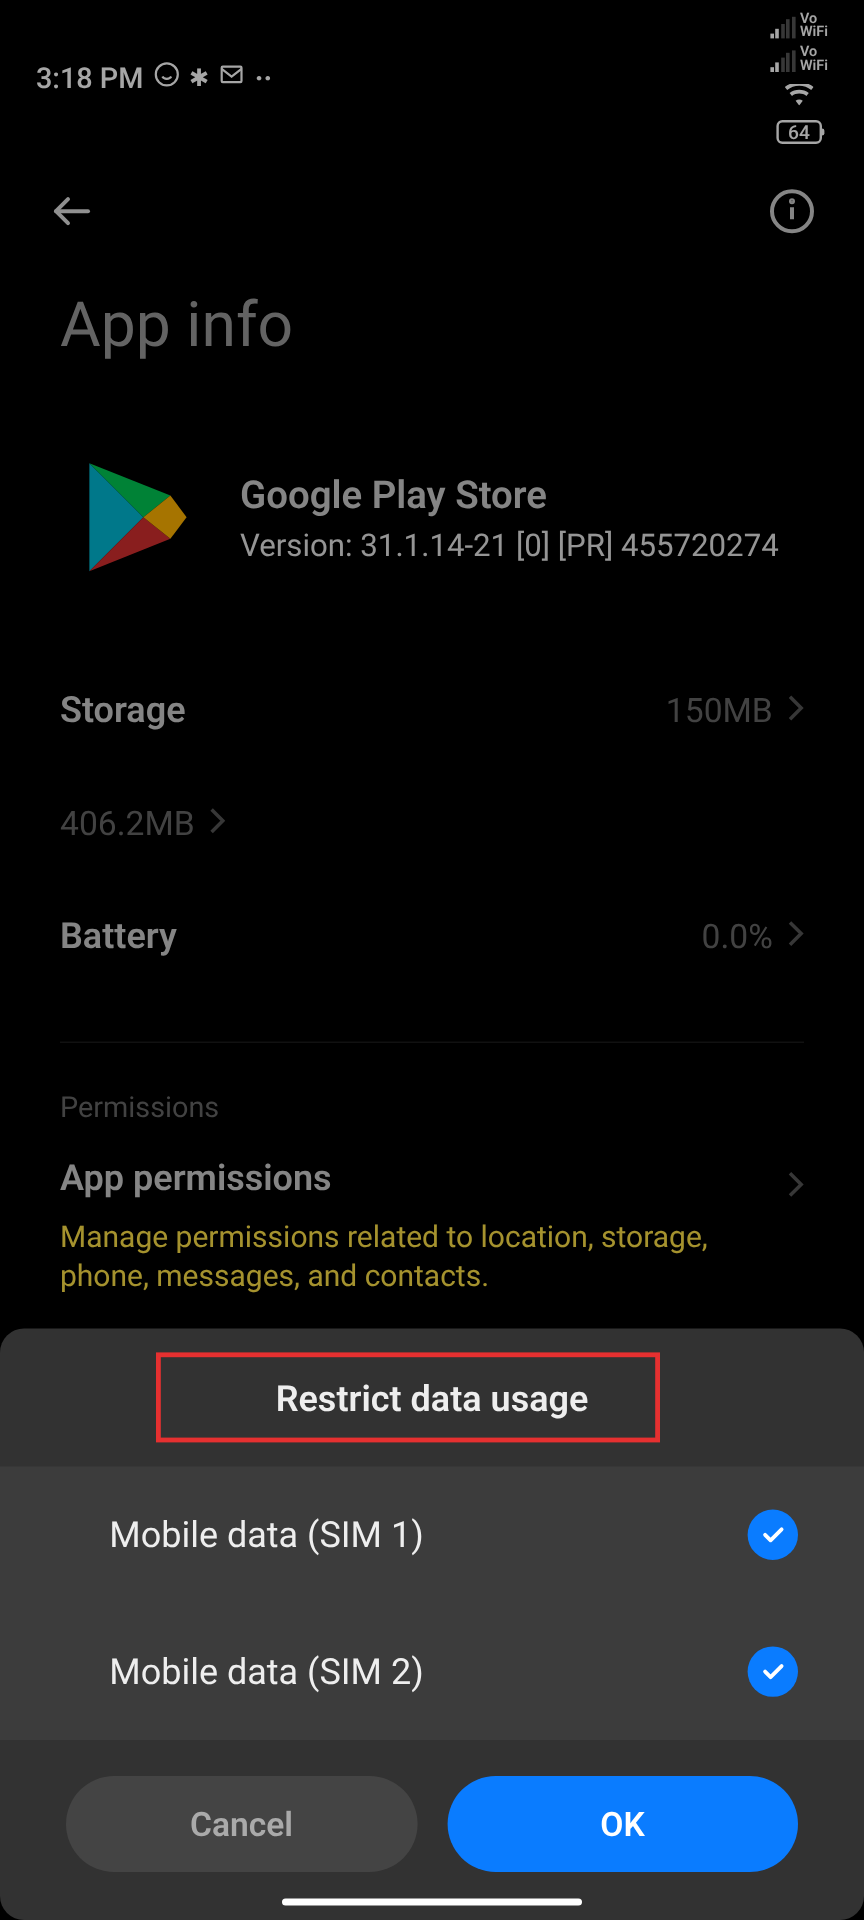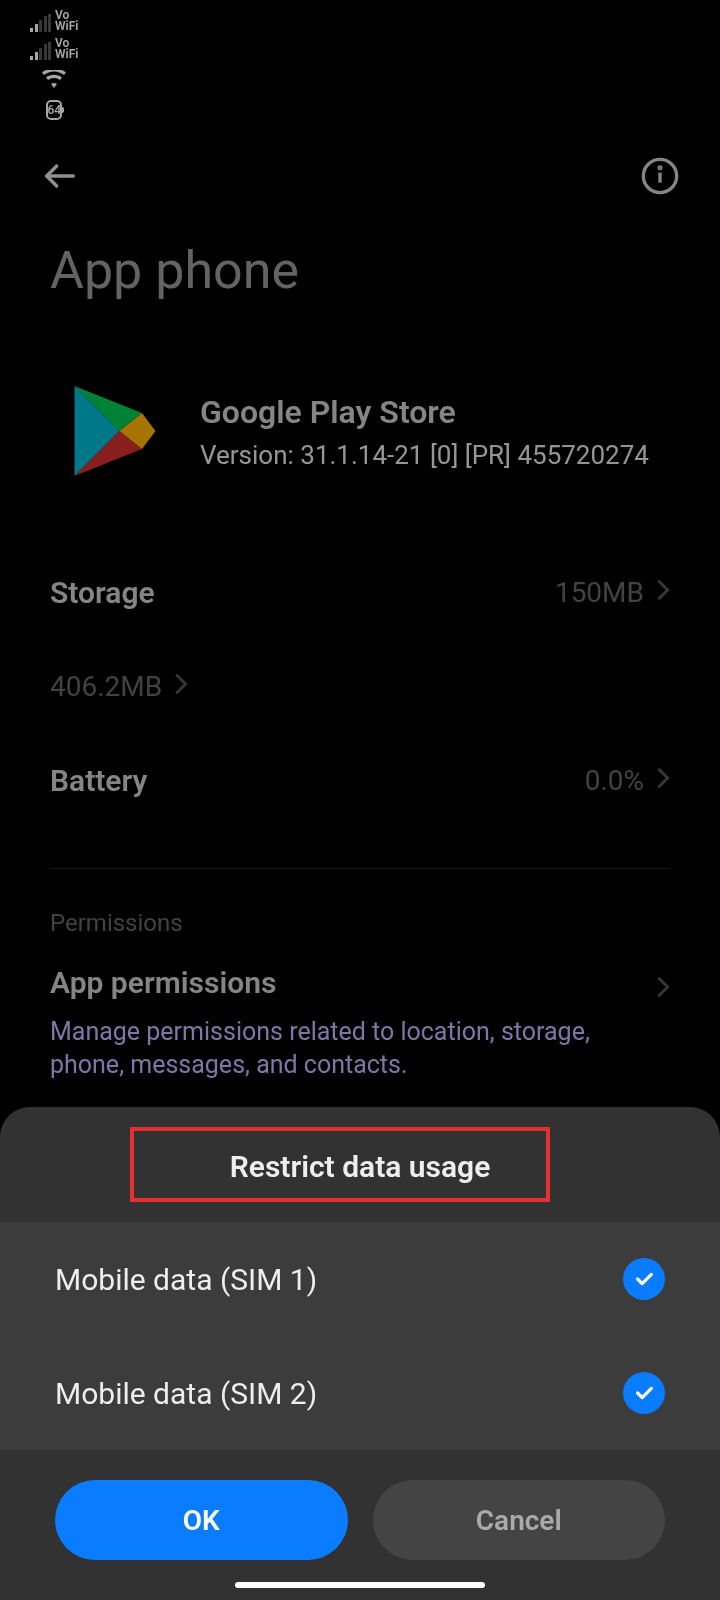--- a/index.html
+++ b/index.html
@@ -41,23 +41,23 @@
       gap: 4px;
     }
     .vowifi {
       font-size: 12px;
       line-height: 11px;
       font-weight: 600;
     }
     .battery {
       border: 2px solid #fff;
       border-radius: 5px;
-      width: 16px;
+      width: 38px;
       height: 20px;
-      font-size: 12px;
+      font-size: 16px;
       display: flex;
       align-items: center;
       justify-content: center;
       position: relative;
     }
     .battery::after {
       content: '';
       position: absolute;
       right: -4px;
       top: 5px;
@@ -145,21 +145,21 @@
       justify-content: space-between;
     }
     .perm-title {
       font-size: 30px;
       color: #ccc;
       font-weight: 600;
       margin-bottom: 6px;
     }
     .perm-desc {
       font-size: 25px;
-      color: #c4b5fd;
+      color: #fde047;
       line-height: 1.3;
       margin-top: 16px;
     }
     
     .dim {
       position: absolute;
       top: 0;
       left: 0;
       right: 0;
       bottom: 0;
@@ -169,20 +169,21 @@
     
     .dialog {
       position: absolute;
       bottom: 0;
       left: 0;
       right: 0;
       background: #323232;
       border-top-left-radius: 30px;
       border-top-right-radius: 30px;
       padding-bottom: 30px;
+      border-radius: 20px;
     }
     .dialog-title-wrap {
       text-align: center;
       padding: 42px 0 38px 0;
       position: relative;
     }
     .dialog-title {
       font-size: 30px;
       font-weight: 600;
       color: #eee;
@@ -197,20 +198,21 @@
       height: 75px;
     }
     .dialog-options {
       background: #3c3c3c;
     }
     .option-row {
       display: flex;
       justify-content: space-between;
       align-items: center;
       padding: 36px 55px;
+      margin-left: 36px;
     }
     .option-label {
       font-size: 30px;
       color: #eee;
     }
     .check-circle {
       width: 42px;
       height: 42px;
       background: #0a7cff;
       border-radius: 50%;
@@ -260,20 +262,37 @@
     .bars span {
       width: 3px;
       background: #fff;
     }
     .bars .dim-bar { background: #555; }
   </style>
 </head>
 <body>
 
 <div class="status-bar">
+  <div class="status-left">
+    <span>3:18 PM</span>
+    <span>
+      <svg width="22" height="22" viewBox="0 0 24 24" fill="none" stroke="#fff" stroke-width="2">
+          <circle cx="12" cy="12" r="10"></circle>
+          <path d="M8 14s1 2 4 2 4-2 4-2M9 9h.01M15 9h.01"></path>
+        </svg>
+    </span>
+    <span style="font-size:20px;">✱</span>
+    <span>
+      <svg width="22" height="22" viewBox="0 0 24 24" fill="none" stroke="#fff" stroke-width="2">
+          <rect x="3" y="5" width="18" height="14" rx="1"></rect>
+          <path d="M3 7l9 7 9-7"></path>
+        </svg>
+    </span>
+    <span style="font-weight:bold;">··</span>
+  </div>
   <div class="status-right">
     <div class="signal-group">
       <div class="bars">
           <span style="height:4px"></span>
           <span style="height:8px"></span>
           <span class="dim-bar" style="height:12px"></span>
           <span class="dim-bar" style="height:16px"></span>
           <span class="dim-bar" style="height:18px"></span>
         </div>
       <div class="vowifi">
@@ -312,21 +331,21 @@
   </span>
   <span class="info-icon">
     <svg viewBox="0 0 24 24" fill="none" stroke="#ccc" stroke-width="2">
         <circle cx="12" cy="12" r="10"></circle>
         <line x1="12" y1="10" x2="12" y2="16"></line>
         <circle cx="12" cy="7" r="0.5" fill="#ccc"></circle>
       </svg>
   </span>
 </div>
 
-<h1 class="page-title">App phone</h1>
+<h1 class="page-title">App info</h1>
 
 <div class="app-section">
   <span class="app-icon">
     <svg viewBox="0 0 100 110">
       <path fill="#00b8d4" d="M5 5 L5 105 L55 55 Z"></path>
       <path fill="#00c853" d="M5 5 L80 35 L55 55 Z"></path>
       <path fill="#d32f2f" d="M5 105 L80 75 L55 55 Z"></path>
       <path fill="#ffb300" d="M80 35 L95 55 L80 75 L55 55 Z"></path>
     </svg>
   </span>
@@ -405,18 +424,18 @@
     <div class="option-row">
       <span class="option-label">Mobile data (SIM 2)</span>
       <span class="check-circle">
         <svg width="22" height="22" viewBox="0 0 24 24" fill="none" stroke="#fff" stroke-width="3.5" stroke-linecap="round" stroke-linejoin="round">
             <polyline points="5 12 10 17 20 7"></polyline>
           </svg>
       </span>
     </div>
   </div>
   <div class="dialog-buttons">
+    <div class="btn btn-cancel">Cancel</div>
     <div class="btn btn-ok">OK</div>
-    <div class="btn btn-cancel">Cancel</div>
   </div>
 </div>
 
 <div class="nav-bar"></div>
 
 </body></html>

